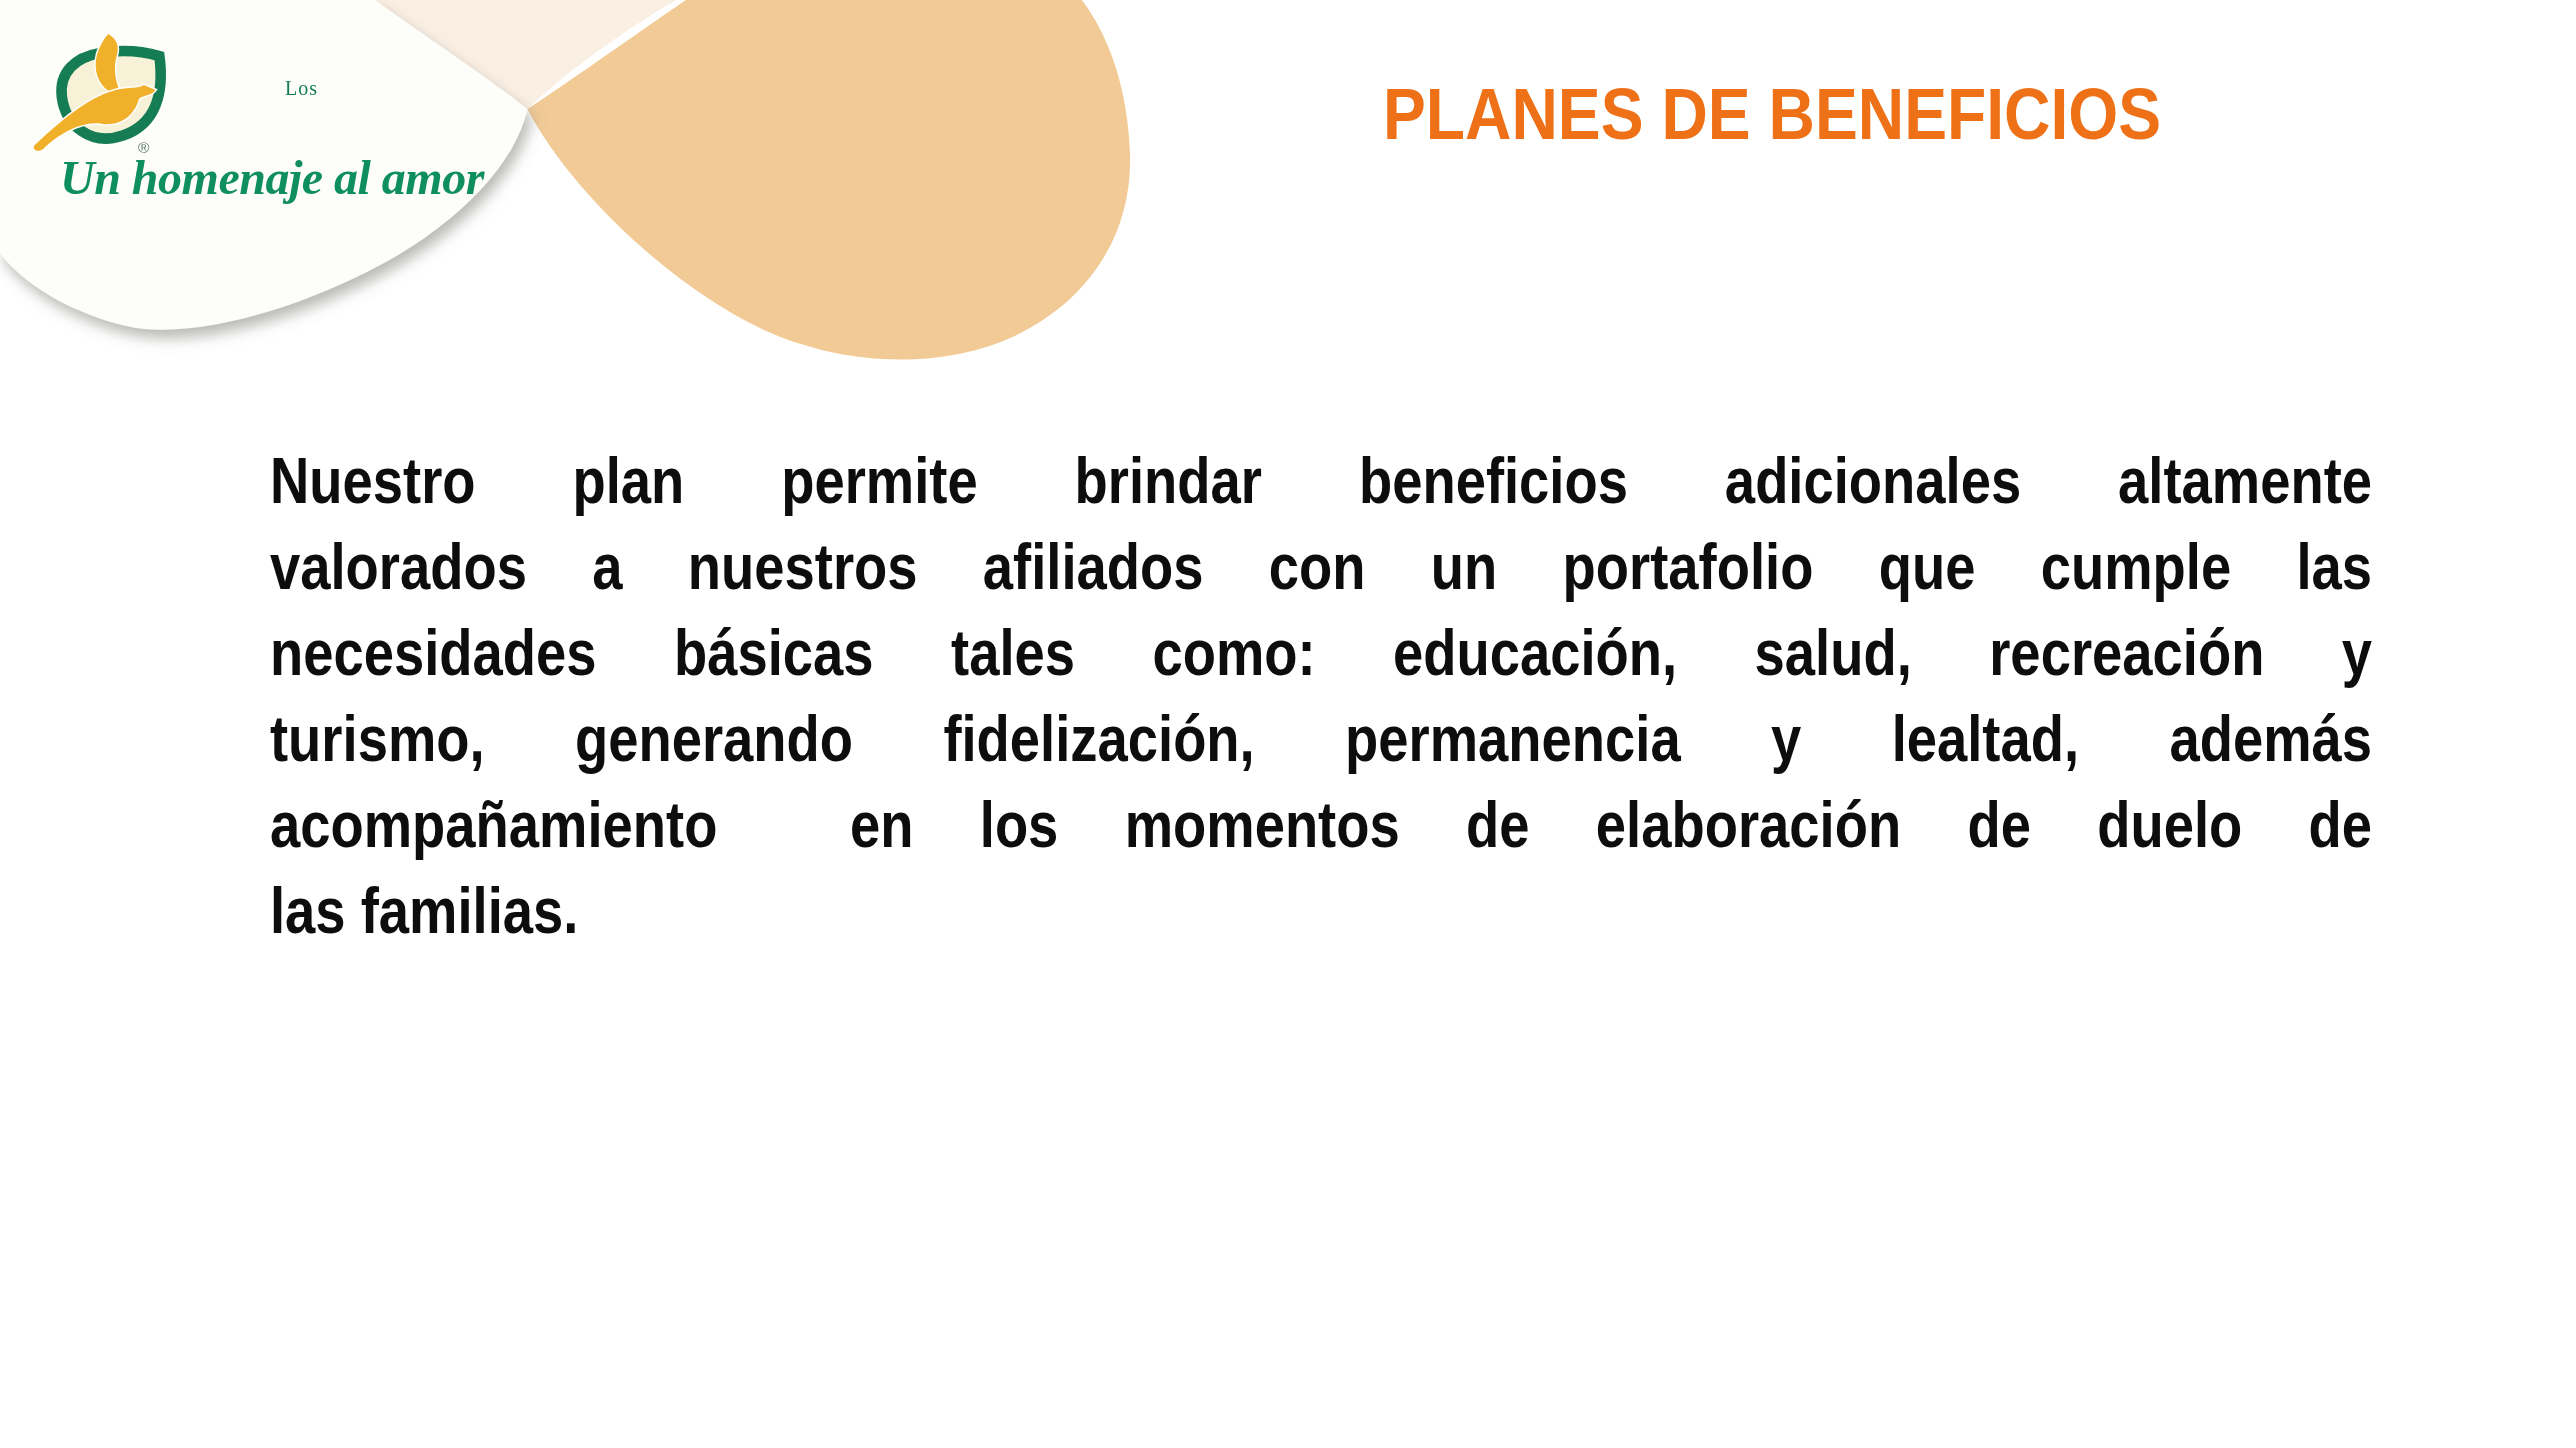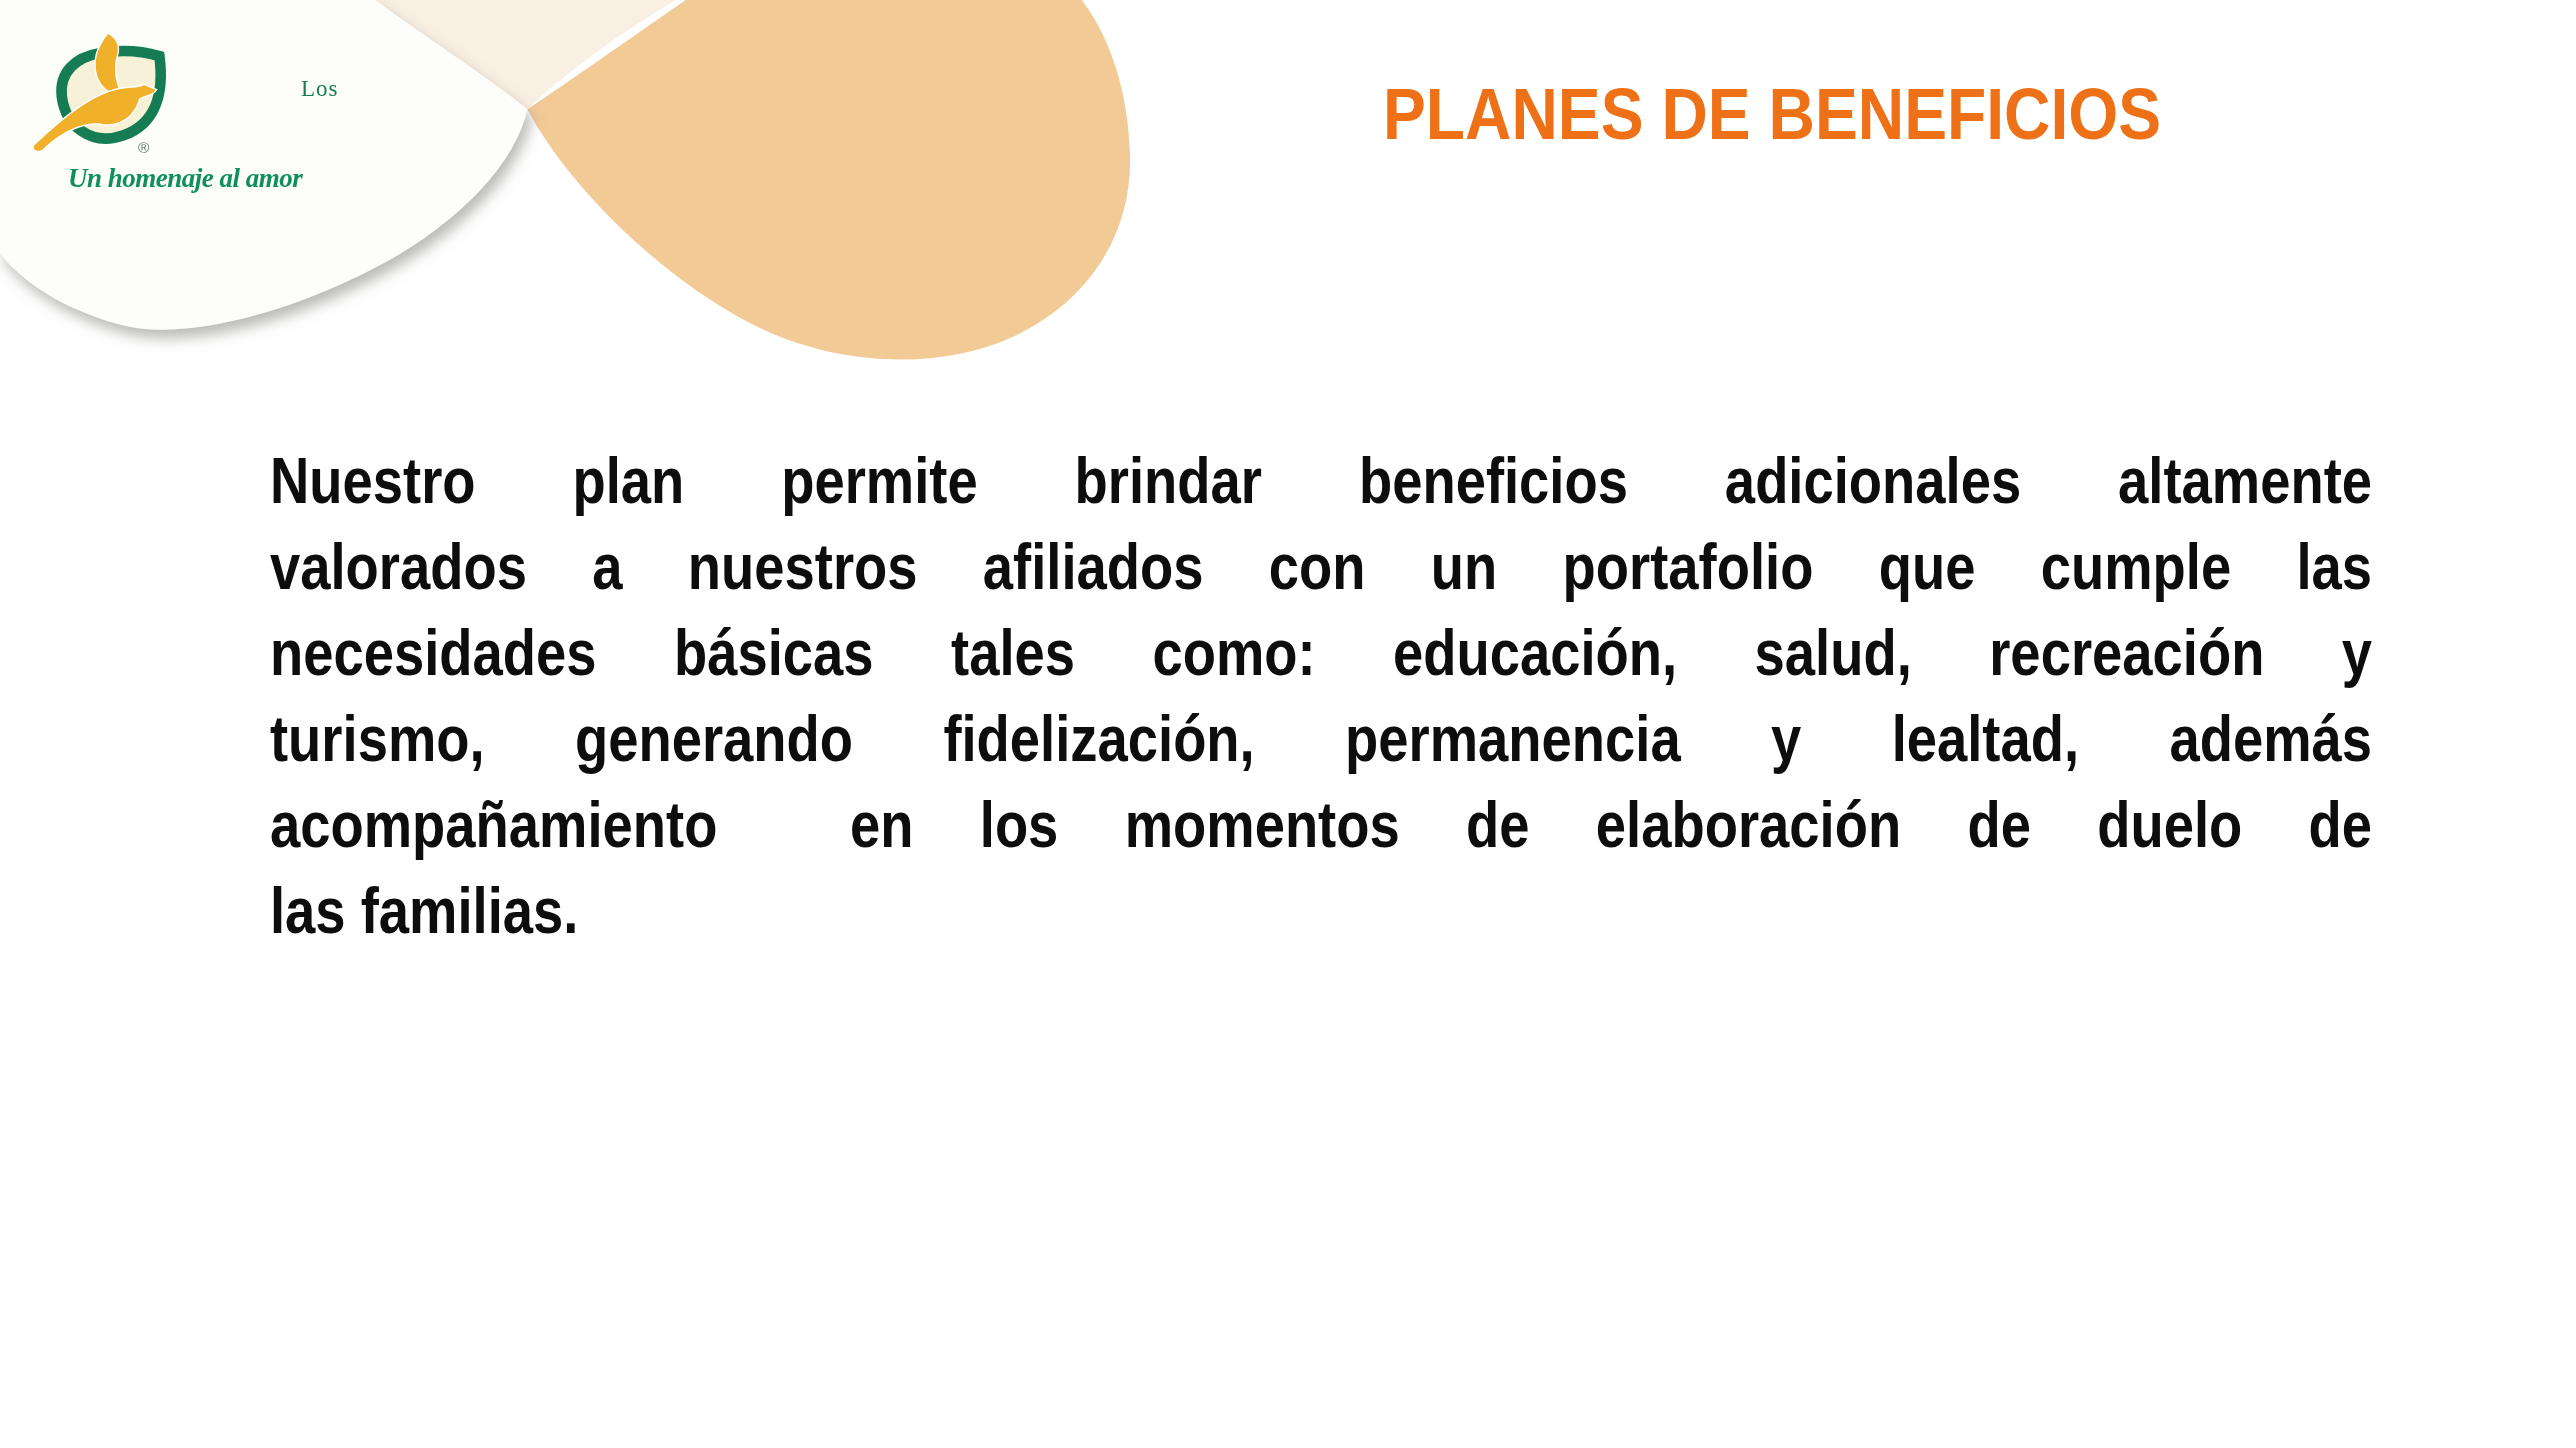--- a/index.html
+++ b/index.html
@@ -7,23 +7,23 @@
     position:relative;
     width:2576px;height:1449px;
     background:#ffffff;
     overflow:hidden;
     font-family:"Liberation Sans",sans-serif;
   }
   .bg-svg{position:absolute;left:0;top:0;width:2576px;height:1449px;}
 
   
   .logo-text{position:absolute;color:#157c54;font-family:"Liberation Serif",serif;}
-  .brand-top{left:285px;top:74px;font-size:23px;line-height:29px;letter-spacing:1px;margin-left:16px;}
+  .brand-top{left:285px;top:74px;font-size:20px;line-height:29px;letter-spacing:1px;}
   .brand-main{left:162px;top:82px;font-size:75px;line-height:75px;letter-spacing:1px;}
-  .tagline{left:60px;top:157px;font-size:27px;line-height:42px;font-style:italic;color:#0f8f5f;font-weight:bold;letter-spacing:-0.5px;margin-left:8px;}
+  .tagline{left:60px;top:157px;font-size:48px;line-height:42px;font-style:italic;color:#0f8f5f;font-weight:bold;letter-spacing:-0.5px;}
 
   
   .title{
     position:absolute;left:1383px;top:77px;
     font-size:73px;font-weight:bold;line-height:73px;
     color:#ee7118;
     transform:scaleX(0.88);transform-origin:0 0;
     white-space:nowrap;
   }
 

